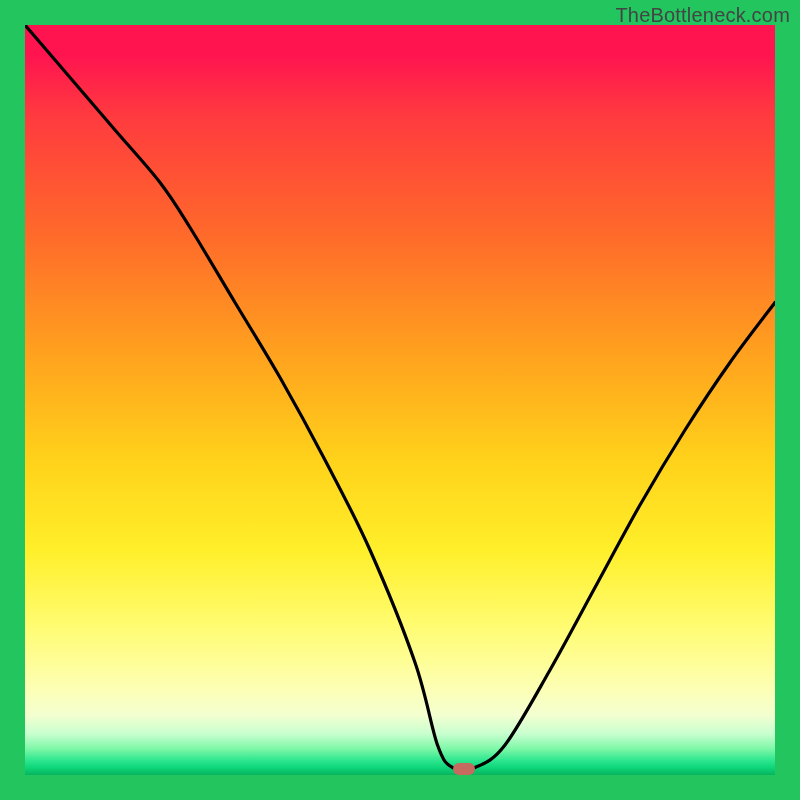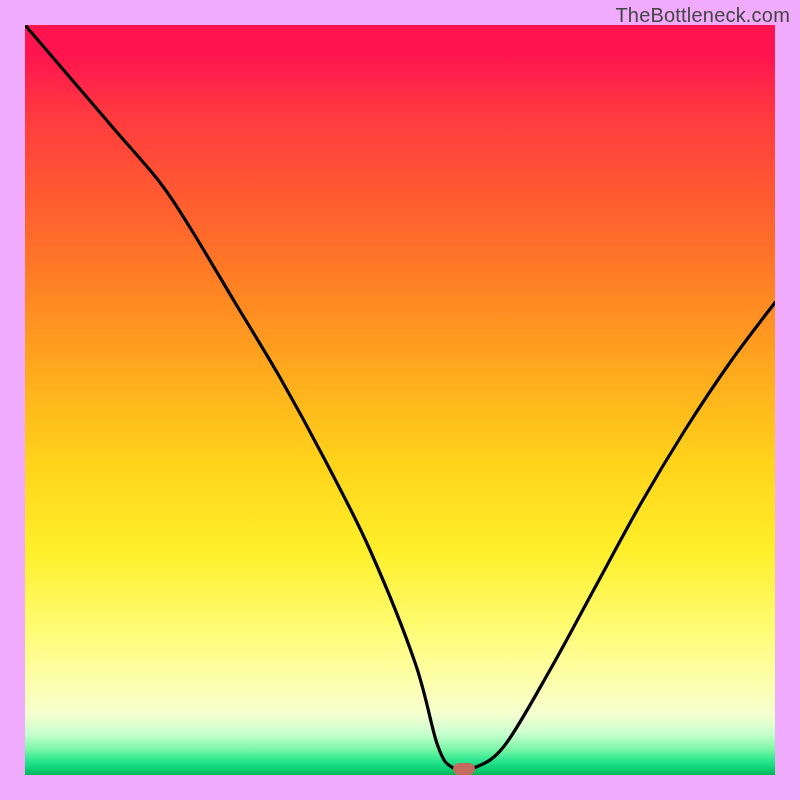--- a/index.html
+++ b/index.html
@@ -8,21 +8,21 @@
     width: 800px;
     height: 800px;
     background: #000;
     font-family: Arial, Helvetica, sans-serif;
     overflow: hidden;
   }
   .frame {
     position: relative;
     width: 800px;
     height: 800px;
-    background: #f0abfc;
+    background: #22c55e;
   }
   .watermark {
     position: absolute;
     top: 4px;
     right: 10px;
     color: #444;
     font-size: 20px;
     font-weight: 500;
     letter-spacing: 0.2px;
     z-index: 10;

